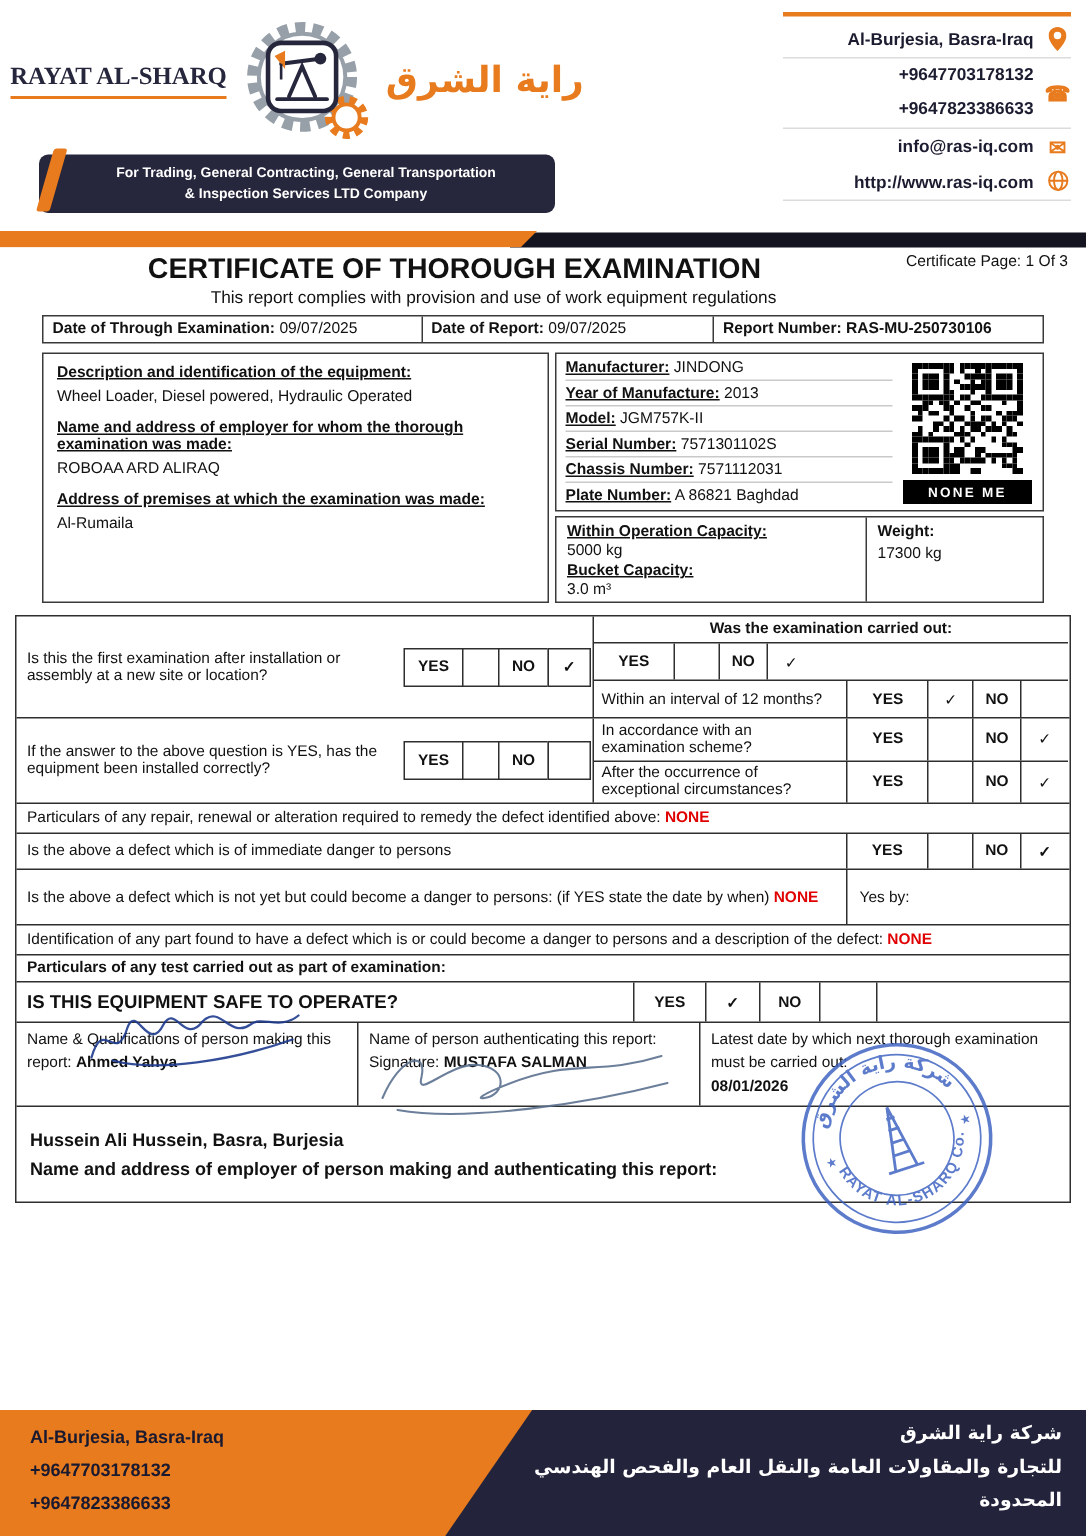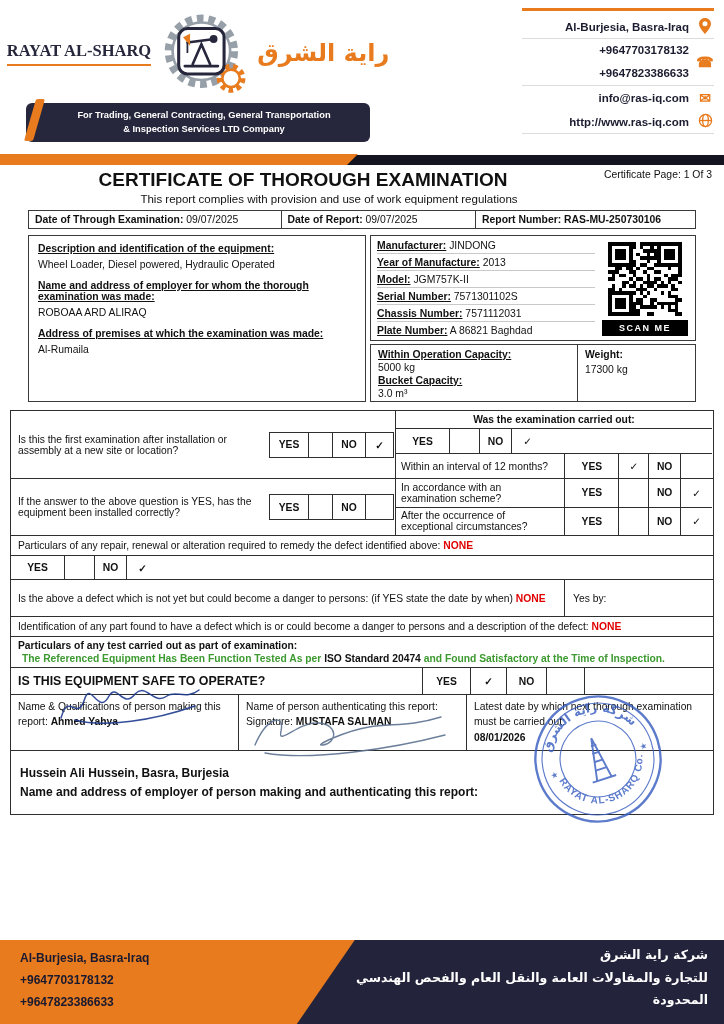--- a/index.html
+++ b/index.html
@@ -462,21 +462,21 @@
               <i style="grid-row:21;grid-column:5"></i>
               <i style="grid-row:21;grid-column:6"></i>
               <i style="grid-row:21;grid-column:7"></i>
               <i style="grid-row:21;grid-column:8"></i>
               <i style="grid-row:21;grid-column:9"></i>
               <i style="grid-row:21;grid-column:12"></i>
               <i style="grid-row:21;grid-column:13"></i>
               <i style="grid-row:21;grid-column:20"></i>
               <i style="grid-row:21;grid-column:21"></i>
             </div>
-          <div class="scanme">SCAN ME</div>
+          <div class="scanme">NONE ME</div>
         </div>
       </div>
       <div class="cbox">
         <div class="cap-left">
           <span class="lab">Within Operation Capacity:</span><br>
           <span>5000 kg</span><br>
           <span class="lab">Bucket Capacity:</span><br>
           <span>3.0 m³</span>
         </div>
         <div class="wt">
@@ -540,20 +540,21 @@
         </div>
       </div>
     </div>
 
     <div class="xrow simple">
       <span>Particulars of any repair, renewal or alteration required to remedy the defect identified above:</span>
       <span class="red">NONE</span>
     </div>
 
     <div class="xrow frow h24">
+      <div class="qcell">Is the above a defect which is of immediate danger to persons</div>
       <div class="cyes">YES</div>
       <div class="cchk"></div>
       <div class="cno">NO</div>
       <div class="cchk2">✓</div>
     </div>
 
     <div class="xrow frow h36">
       <div class="qcell">
         <span class="wrap">
           <span>Is the above a defect which is not yet but could become a danger to persons: (if YES state the date by when)</span>
@@ -563,25 +564,20 @@
       <div class="ycell">Yes by:</div>
     </div>
 
     <div class="xrow simple">
       <span>Identification of any part found to have a defect which is or could become a danger to persons and a description of the defect:</span>
       <span class="red">NONE</span>
     </div>
 
     <div class="xrow testrow">
       <div class="tl">Particulars of any test carried out as part of examination:</div>
-      <div class="gl">
-        <span class="green">The Referenced Equipment Has Been Function Tested As per</span>
-        <b>ISO Standard 20474</b>
-        <span class="green">and Found Satisfactory at the Time of Inspection.</span>
-      </div>
     </div>
 
     <div class="xrow saferow">
       <div class="stext">IS THIS EQUIPMENT SAFE TO OPERATE?</div>
       <div class="sy">YES</div>
       <div class="sck">✓</div>
       <div class="sn">NO</div>
       <div class="sck2"></div>
       <div class="sfill"></div>
     </div>

